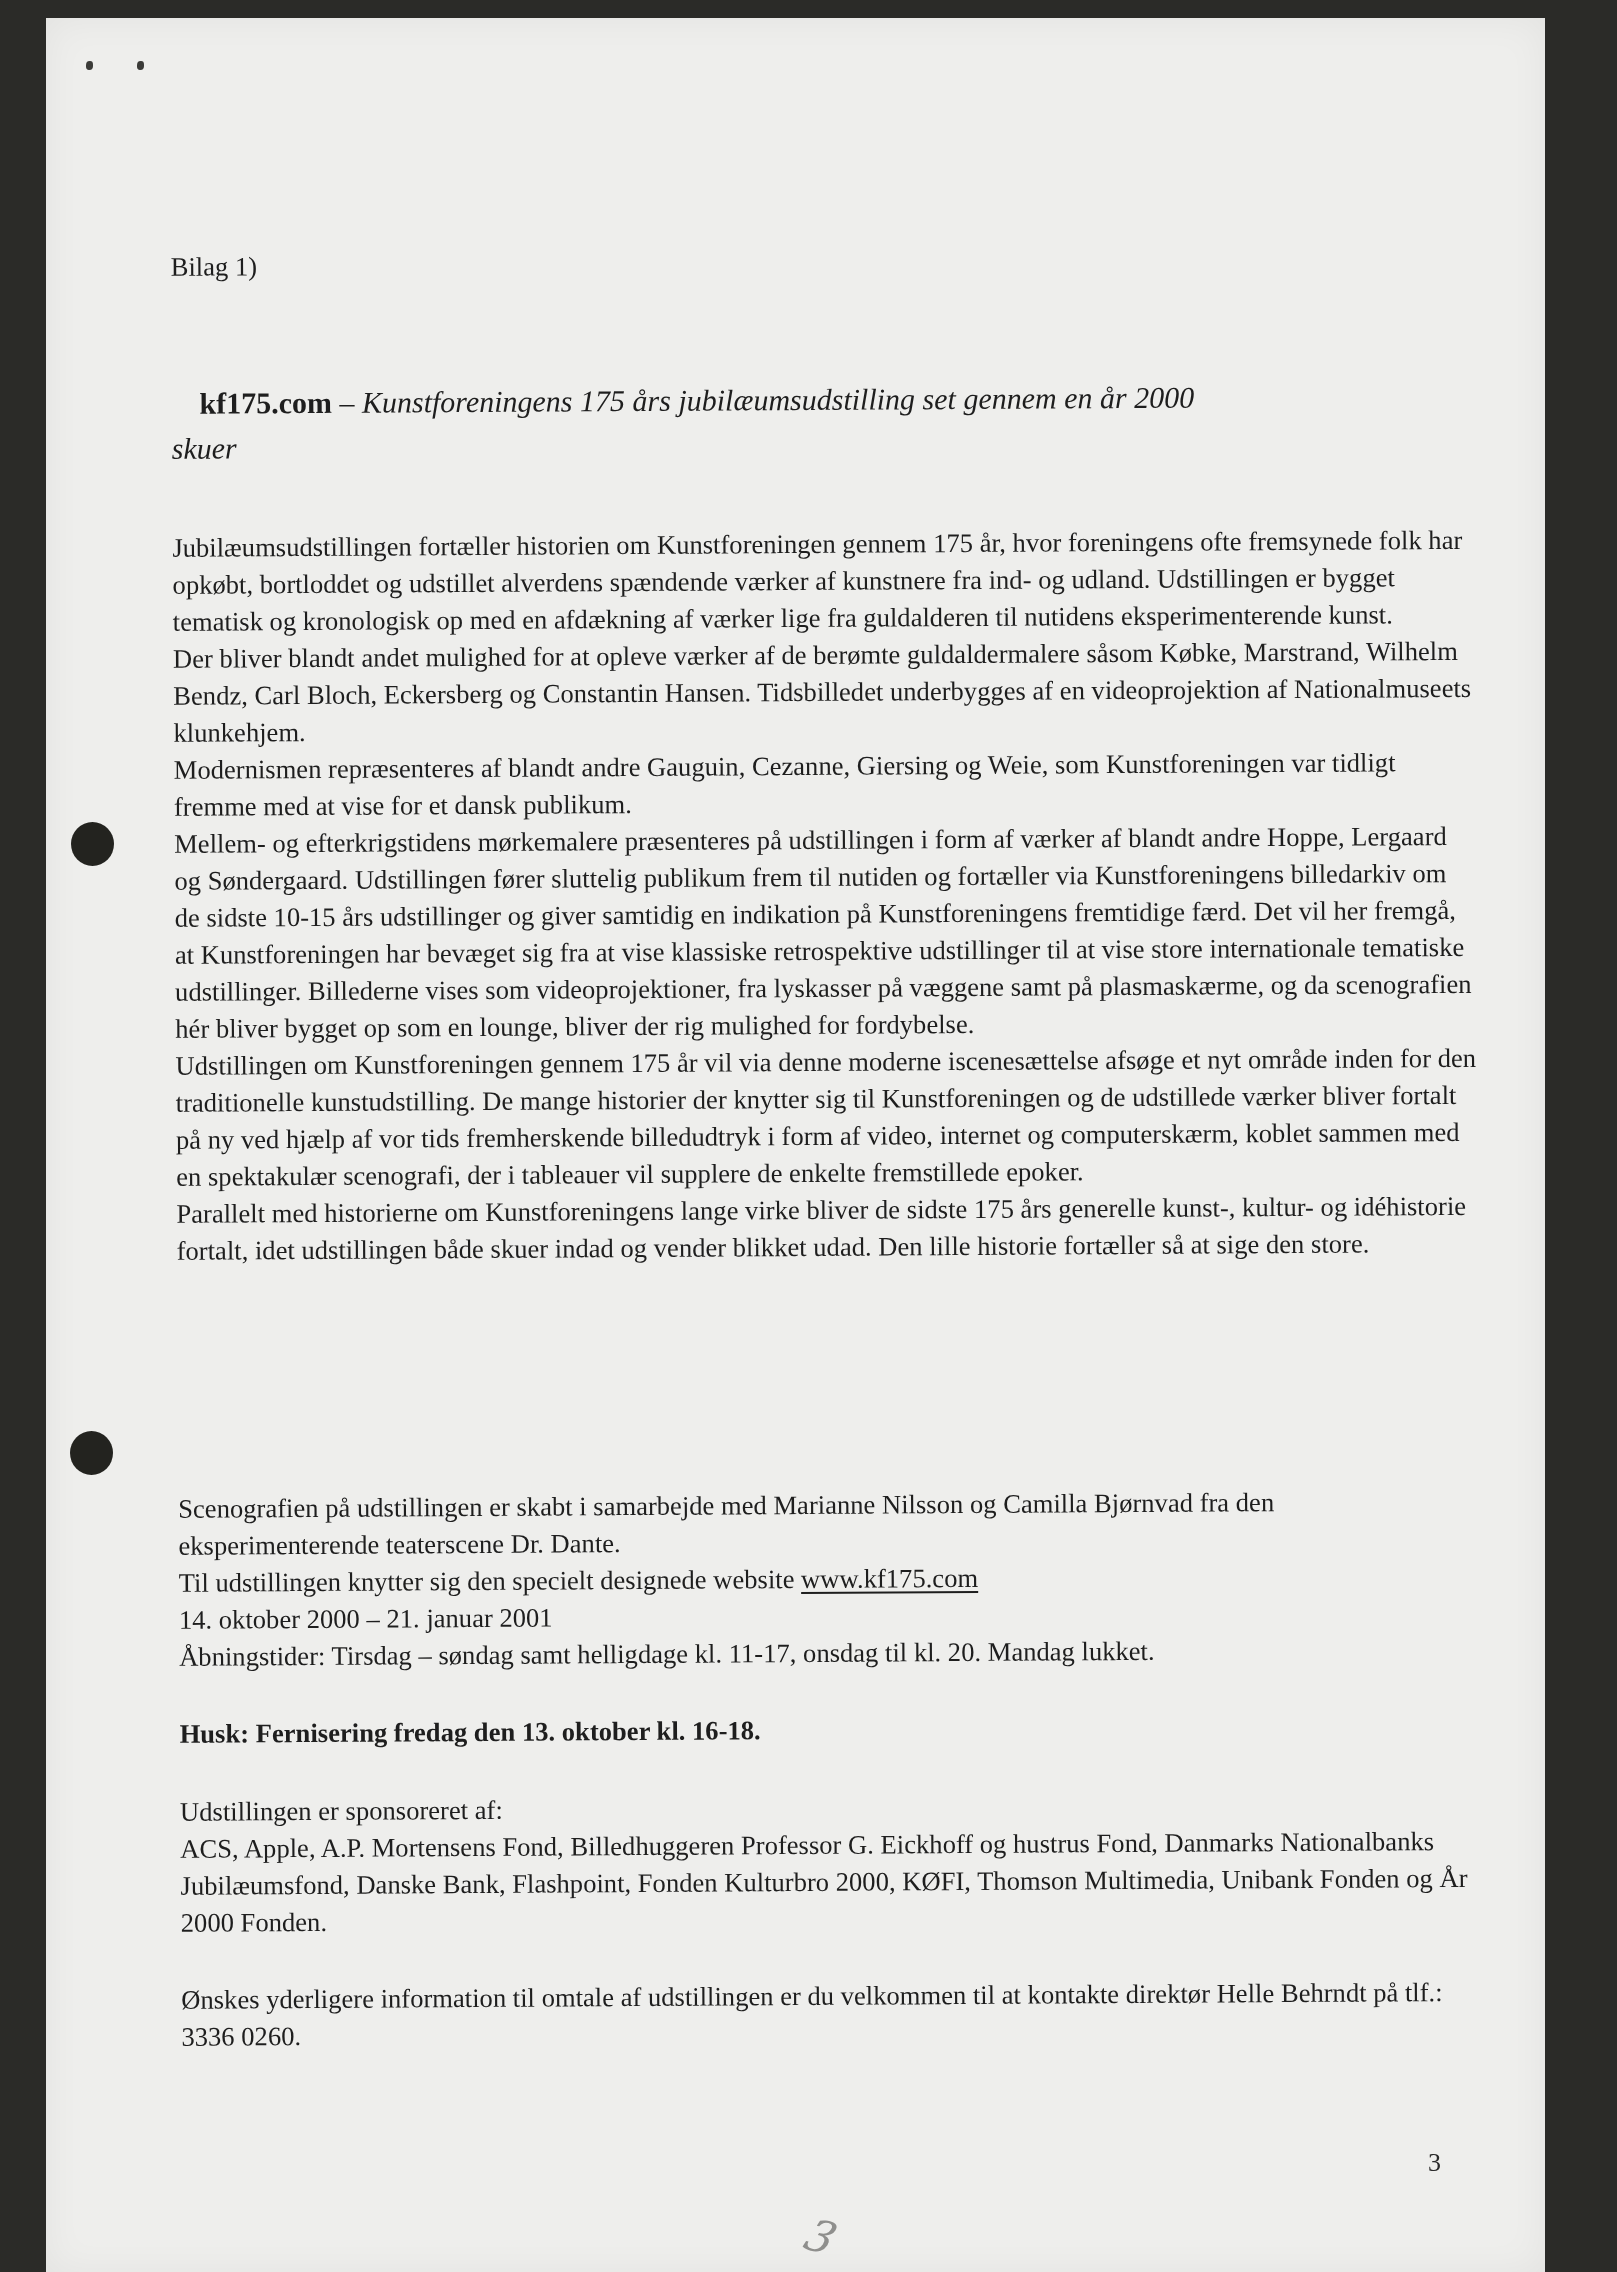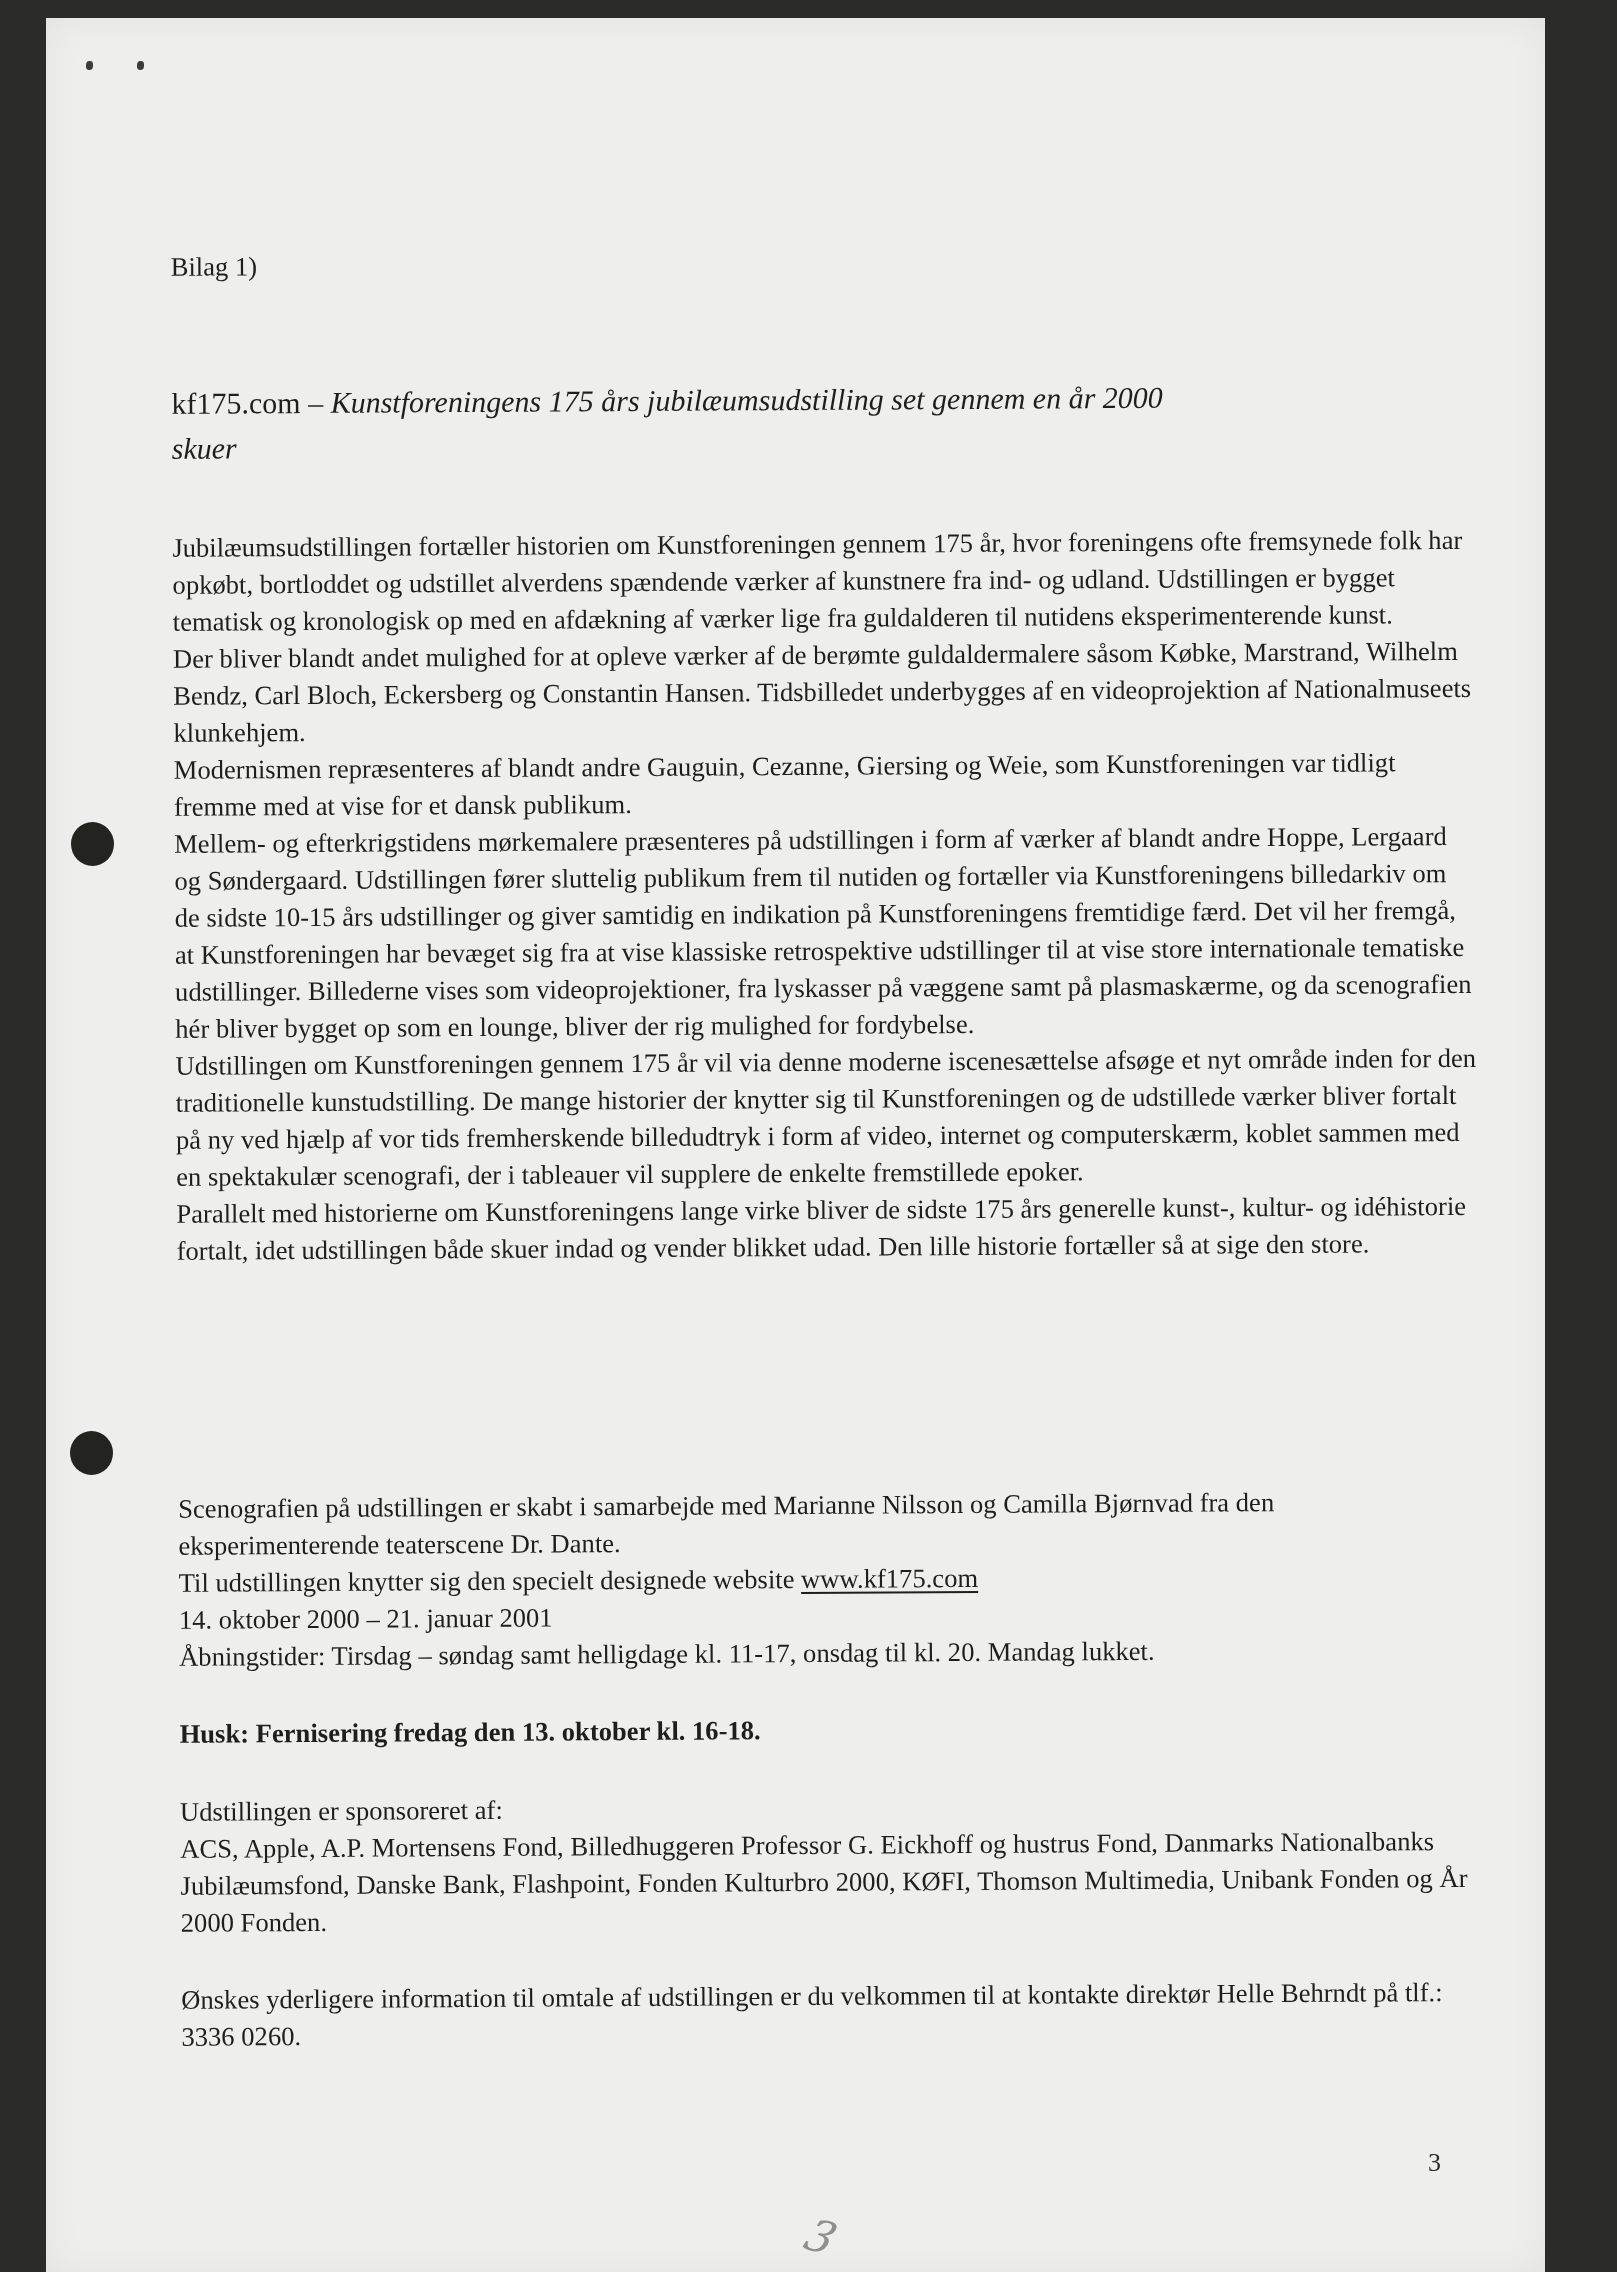--- a/index.html
+++ b/index.html
@@ -19,21 +19,21 @@
   .textstack{
     position:absolute;left:0;top:0;width:100%;height:100%;
     transform:rotate(-0.35deg);
     transform-origin:50% 50%;
     color:#1e1e1e;
   }
   .block{position:absolute;left:130px;width:1302px;}
   .block p{margin:0;}
   .bilag{top:227px;font-size:26.6px;line-height:37px;}
   .title{top:359px;font-size:30px;line-height:45px;font-weight:normal;margin:0;}
-  .t-site{font-weight:normal;font-style:normal;}
+  .t-site{font-weight:bold;font-style:normal;margin-left:28px;}
   .t-italic{font-style:italic;}
   .body-block{top:508px;font-size:26.6px;line-height:37px;}
   .info-block{top:1469px;font-size:26.6px;line-height:37px;}
   .husk{top:1694px;font-size:26.6px;line-height:37px;font-weight:bold;}
   .sponsor-block{top:1772px;font-size:26.6px;line-height:37px;}
   .contact{top:1960px;font-size:26.6px;line-height:37px;}
   .link{color:#1e1e1e;text-decoration:underline;text-underline-offset:3.9px;text-decoration-thickness:1.9px;}
   .pagenum{
     position:absolute;left:1382px;top:2130px;
     font-size:26px;color:#2a2a2a;

